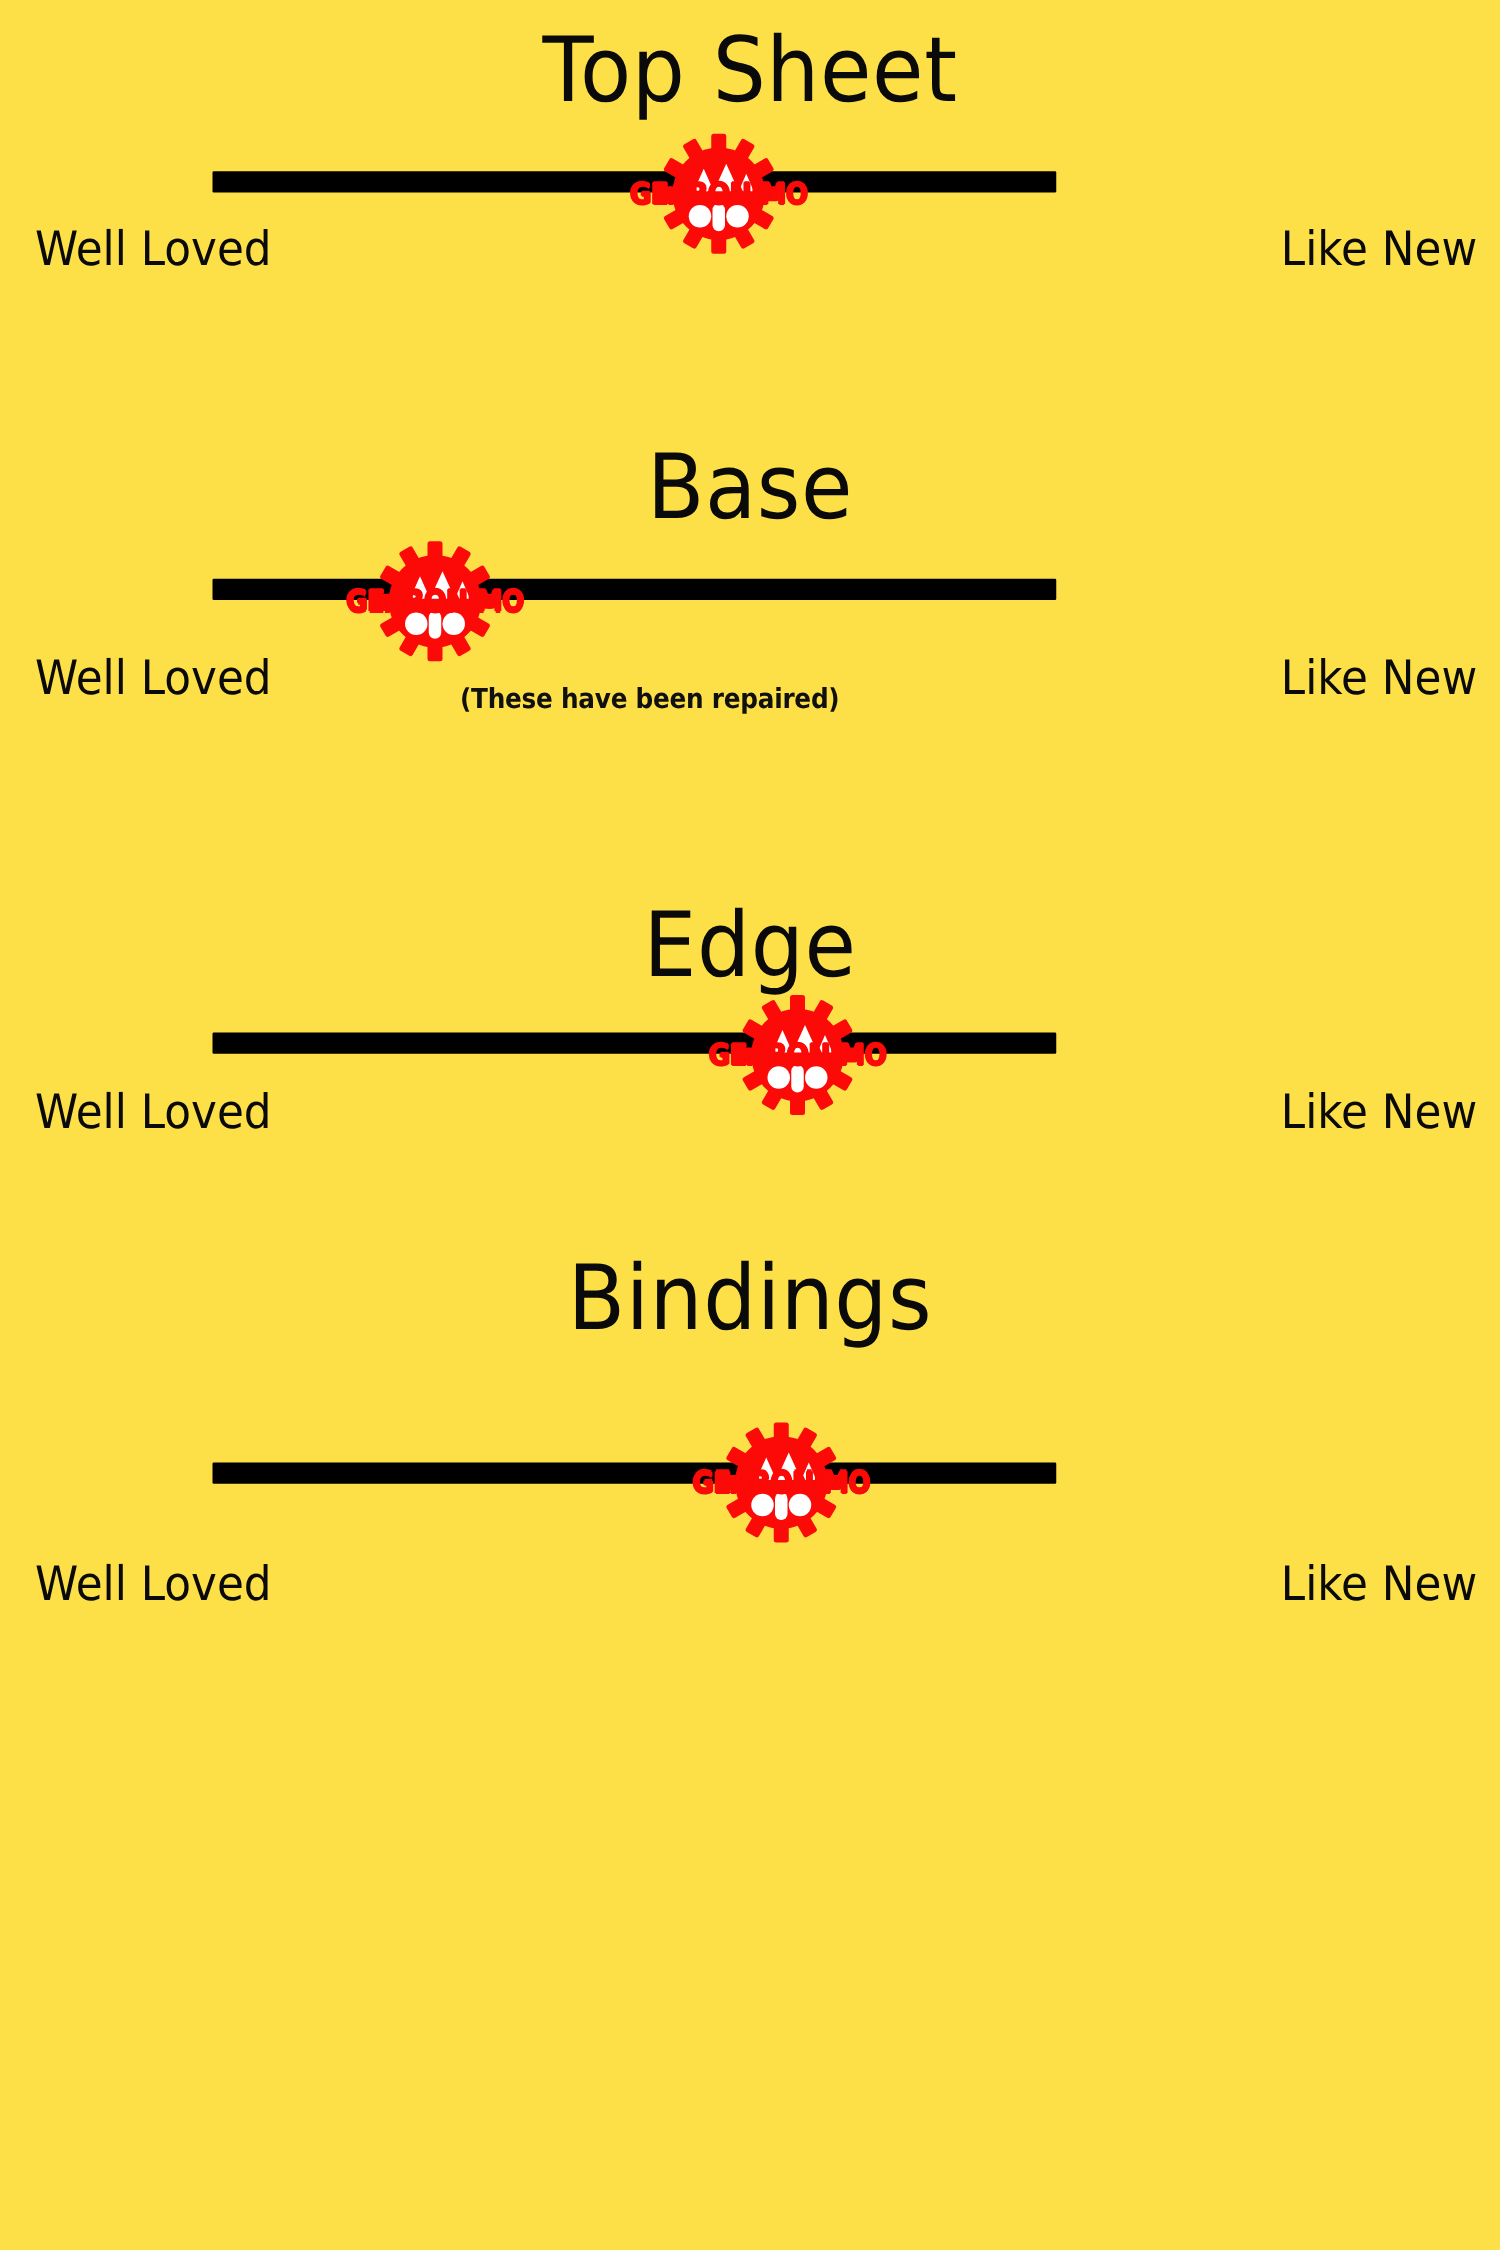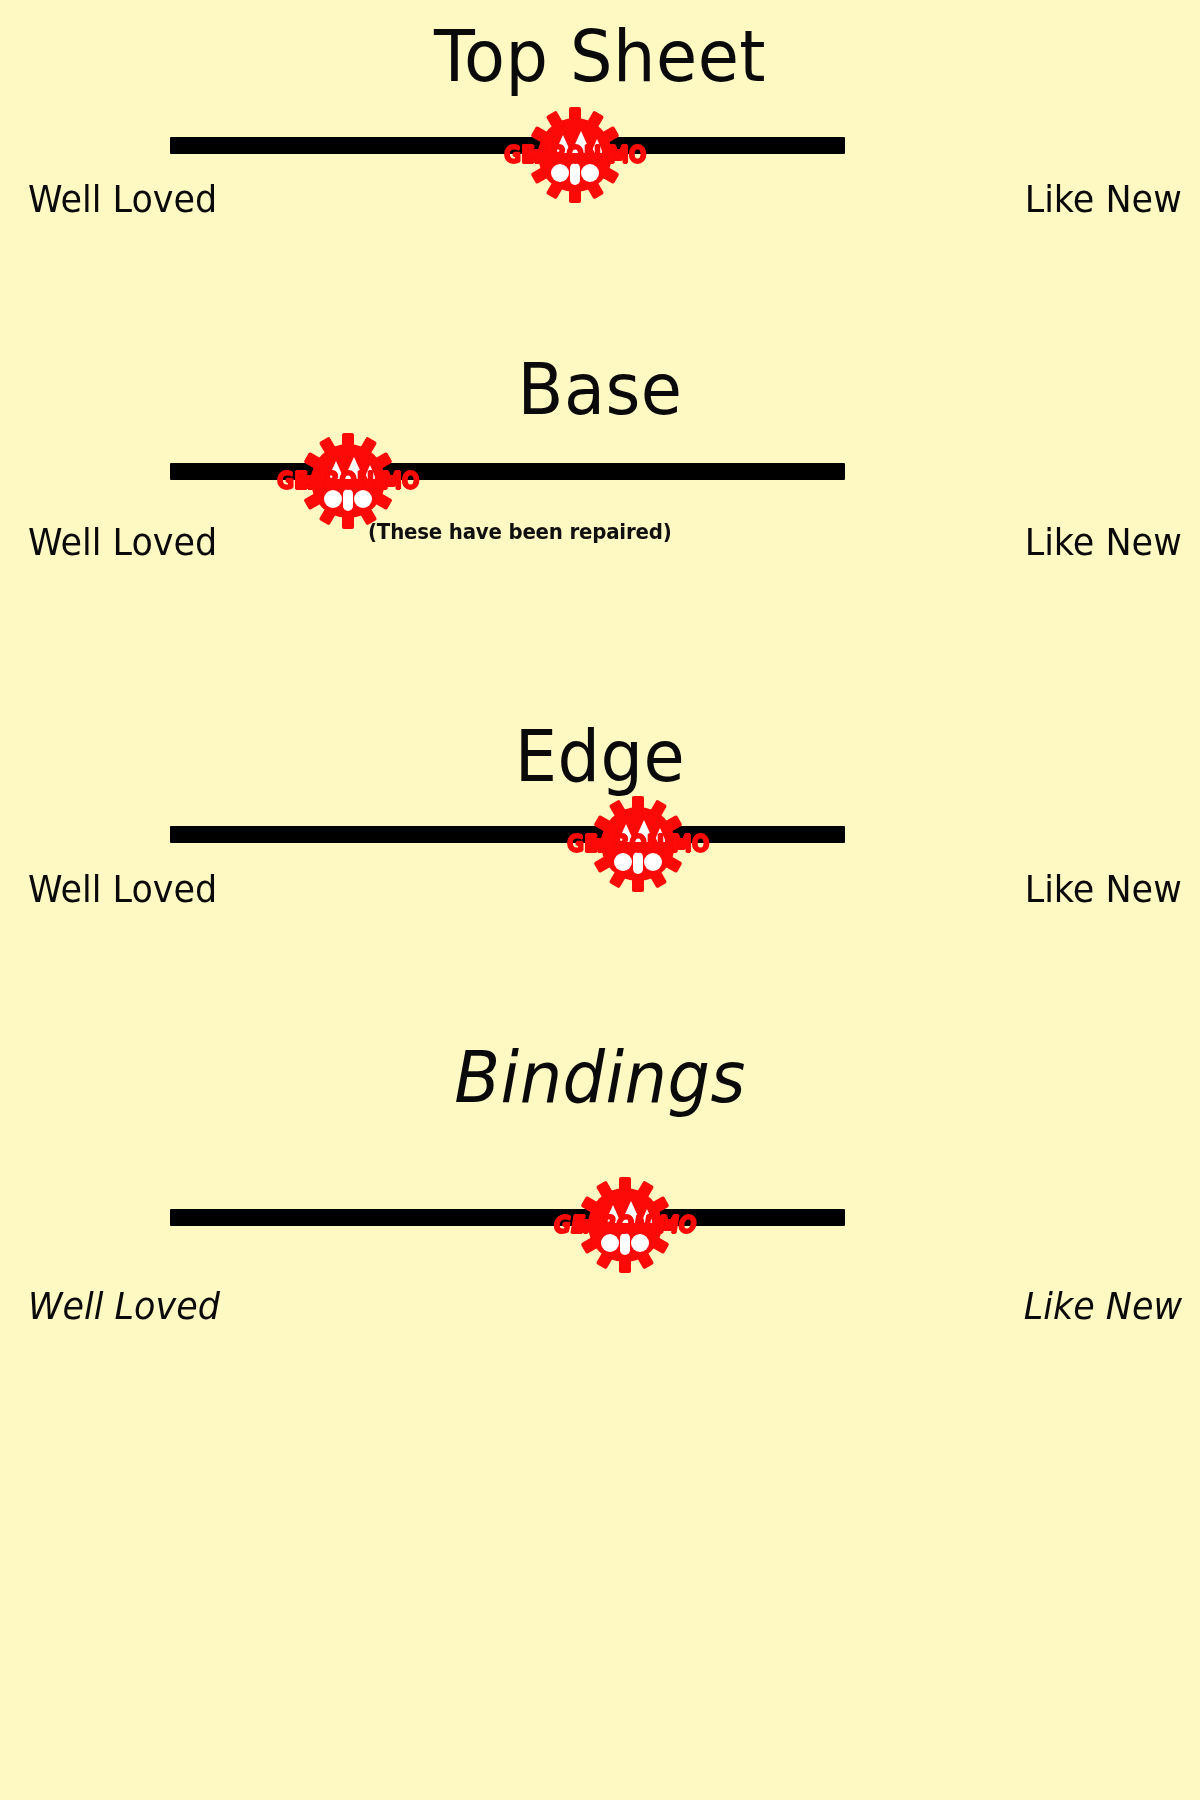--- a/index.html
+++ b/index.html
@@ -11,21 +11,21 @@
   body {
     width: 1200px; height: 1800px;
     position: relative;
     font-family: "DejaVu Sans", sans-serif;
     overflow: hidden;
   }
 
   .sheet {
     position: absolute;
     inset: 0;
-    background: #fef9c3;
+    background: #fde047;
     padding-left: 32px;
   }
 
   
   .scale-block {
     position: absolute;
     left: 0;
     width: 1200px;
   }
 
@@ -70,20 +70,21 @@
 
   
   .scale-note {
     position: absolute;
     font-family: "DejaVu Sans Condensed", "DejaVu Sans", sans-serif;
     font-weight: 700;
     font-size: 22px;
     color: #101010;
     white-space: nowrap;
     letter-spacing: -0.2px;
+    margin-top: 28px;
   }
 
   
   .marker {
     position: absolute;
     width: 120px;
     height: 108px;
     transform: translateX(-50%);
     pointer-events: none;
   }
@@ -240,21 +241,21 @@
           </g>
         </g>
       </svg>
       <div class="marker-word">GEARONIMO</div>
     </div>
 
     <div class="endpoint left" style="top:162px;">Well Loved</div>
     <div class="endpoint right" style="top:162px;">Like New</div>
   </div>
 
-  <div class="scale-block" style="top:1029px;height:320px;font-style:italic;">
+  <div class="scale-block" style="top:990px;height:320px;">
     <div class="scale-title" style="top:12px;font-size:72px;">Bindings</div>
 
     <div class="scale-bar" style="top:180px;"></div>
 
     <div class="marker" style="left:625px;top:142px;">
       <svg viewBox="0 0 120 108" xmlns="http://www.w3.org/2000/svg" aria-hidden="true">
         <g fill="#fb0a08">
           <g>
             <circle cx="60" cy="54" r="37"></circle>
             <g>

